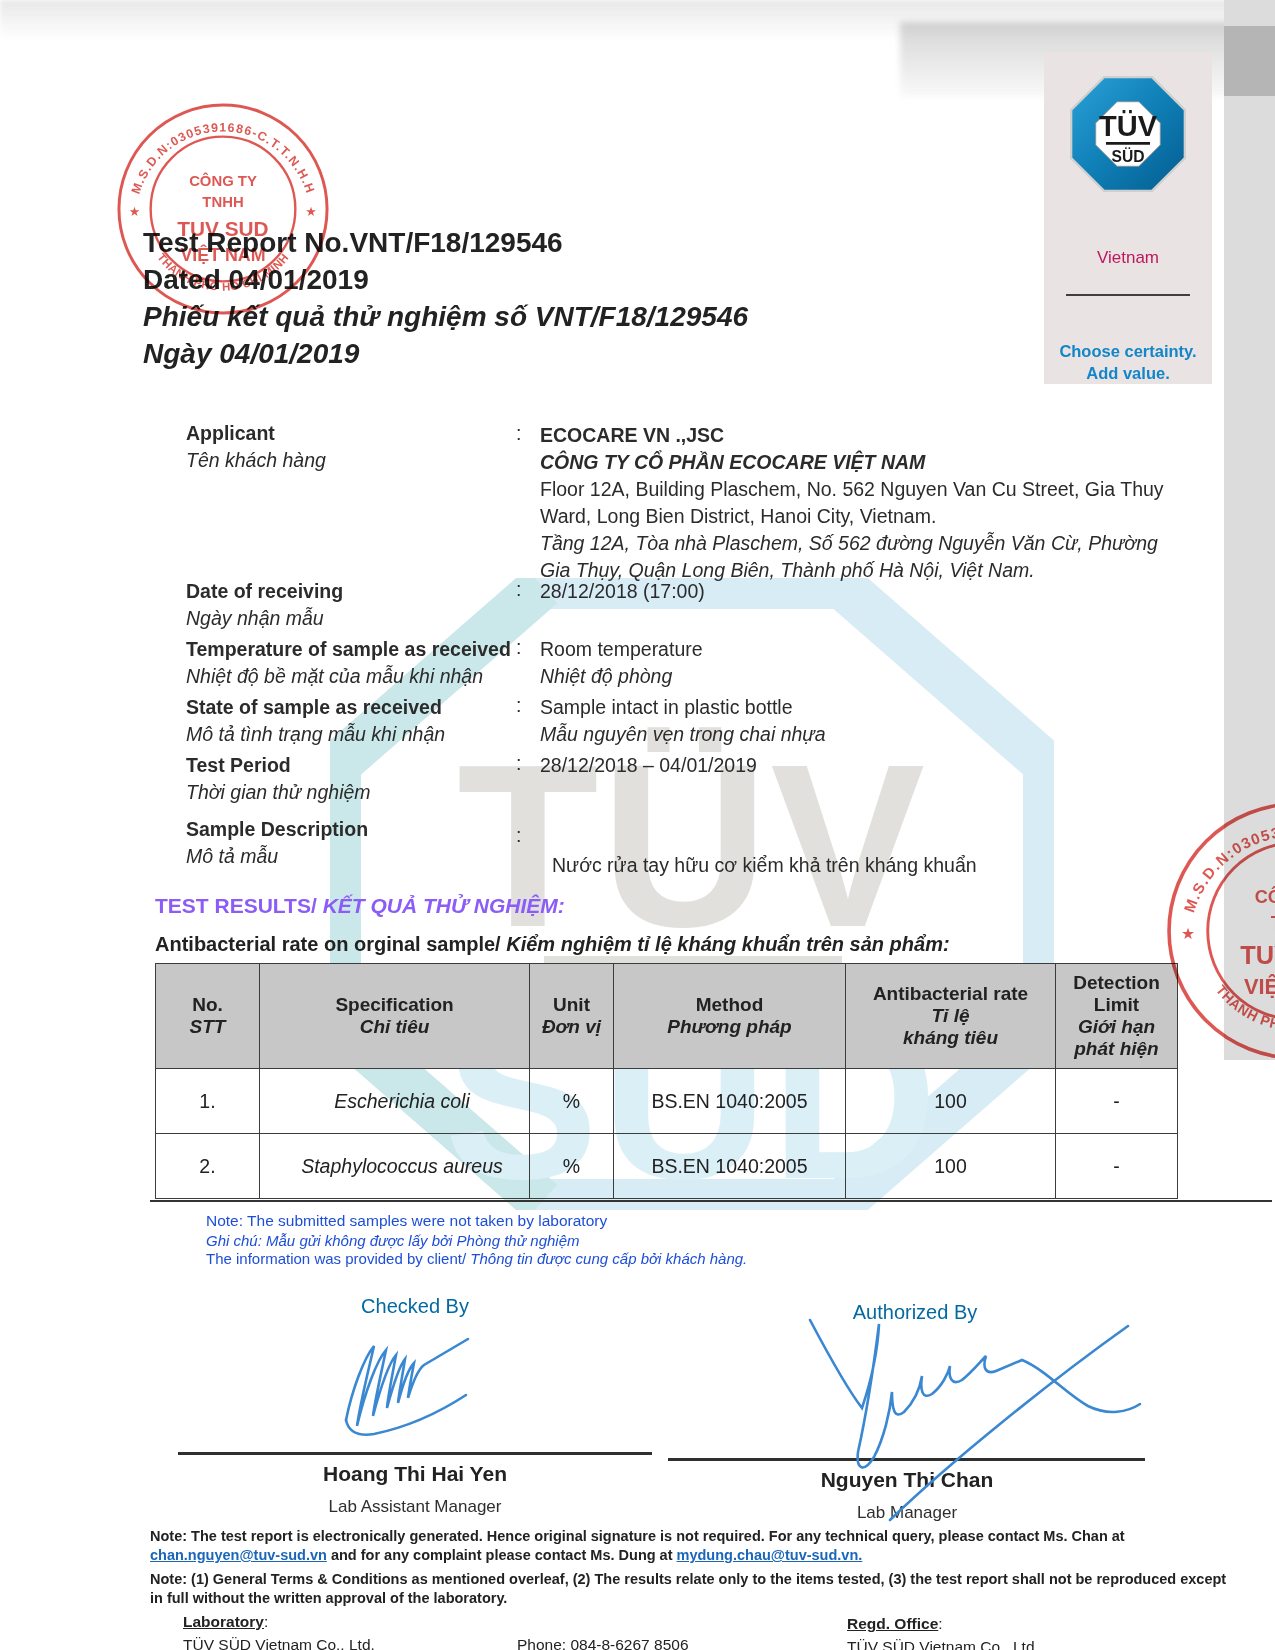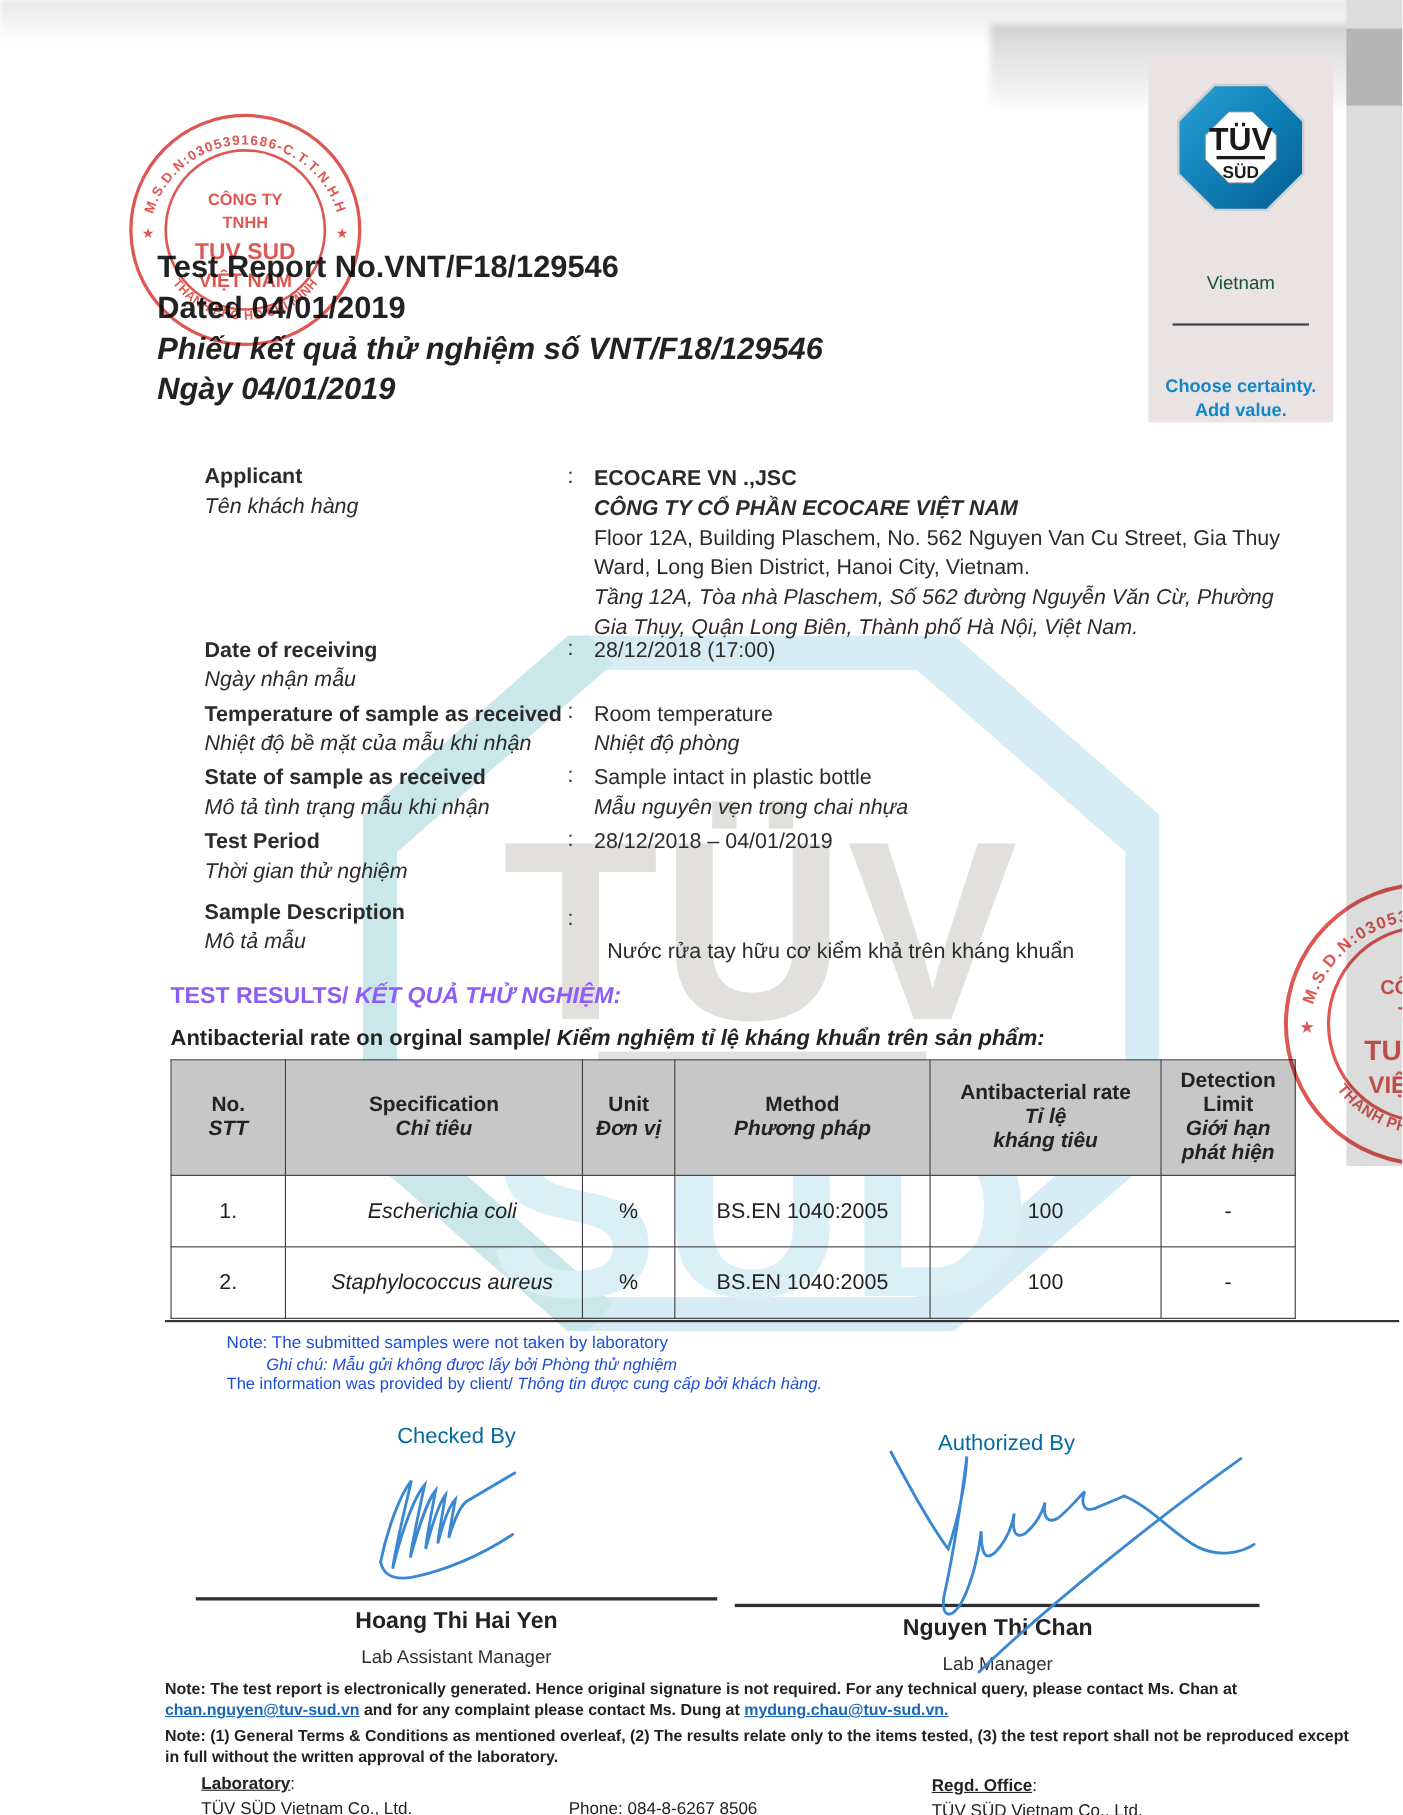--- a/index.html
+++ b/index.html
@@ -22,21 +22,21 @@
   .watermark{left:330px;top:578px;width:724px;height:632px;z-index:2;opacity:.55;}
 
   
   .title-block{left:143px;top:224px;z-index:5;font-weight:bold;font-size:28px;line-height:37px;color:#222;}
   .title-block .it{font-style:italic;}
 
   
   .logo-panel{left:1044px;top:52px;width:168px;height:332px;background:#eae3e3;z-index:5;}
   .logo-oct{position:absolute;left:26px;top:24px;width:116px;height:116px;}
   .logo-country{position:absolute;left:0;top:196px;width:100%;text-align:center;
-    font-size:17px;color:#14532d;}
+    font-size:17px;color:#be185d;}
   .logo-rule{position:absolute;left:22px;top:242px;width:124px;height:0;border-top:2px solid #3f3f3f;}
   .logo-tag{position:absolute;left:0;top:288px;width:100%;text-align:center;
     color:#1286c8;font-weight:bold;font-size:16.5px;line-height:22px;}
 
   
   .stamp{z-index:8;mix-blend-mode:multiply;opacity:.92;}
   .stamp-tl{left:114px;top:100px;width:218px;height:218px;}
   .stamp-r{left:1163px;top:798px;width:266px;height:266px;}
 
   
@@ -61,21 +61,21 @@
   table.results th{background:#c7c7c7;font-size:19px;color:#222;vertical-align:middle;padding:8px 4px;}
   table.results td{height:62px;font-size:19.5px;text-align:center;vertical-align:middle;background:transparent;color:#222;}
   .h-en{font-weight:bold;white-space:pre-line;}
   .h-vn{font-weight:bold;font-style:italic;white-space:pre-line;}
   td.spec{text-align:left;padding-left:16px;font-style:italic;}
 
   .sepline{left:150px;top:1200px;width:1122px;height:0;border-top:2.5px solid #333;z-index:5;}
 
   .tnote{left:206px;z-index:5;color:#1d4ed8;}
   .tnote1{top:1212px;font-size:15.5px;}
-  .tnote2{top:1232px;font-size:15px;font-style:italic;margin-left:36px;}
+  .tnote2{top:1232px;font-size:15px;font-style:italic;}
   .tnote3{top:1250px;font-size:15px;}
   .tnote3 .it{font-style:italic;}
 
   .sig-label{z-index:5;font-size:20px;color:#0369a1;}
   .sig-svg{z-index:7;}
   .nameline{height:0;border-top:3px solid #2f2f2f;z-index:5;}
   .sig-name{z-index:5;font-weight:bold;font-size:21px;color:#222;text-align:center;}
   .sig-title{z-index:5;font-size:17px;color:#2e2e2e;text-align:center;}
 
   .fnote{left:150px;width:1085px;z-index:5;color:#222;font-size:14.5px;line-height:19px;font-weight:bold;}

